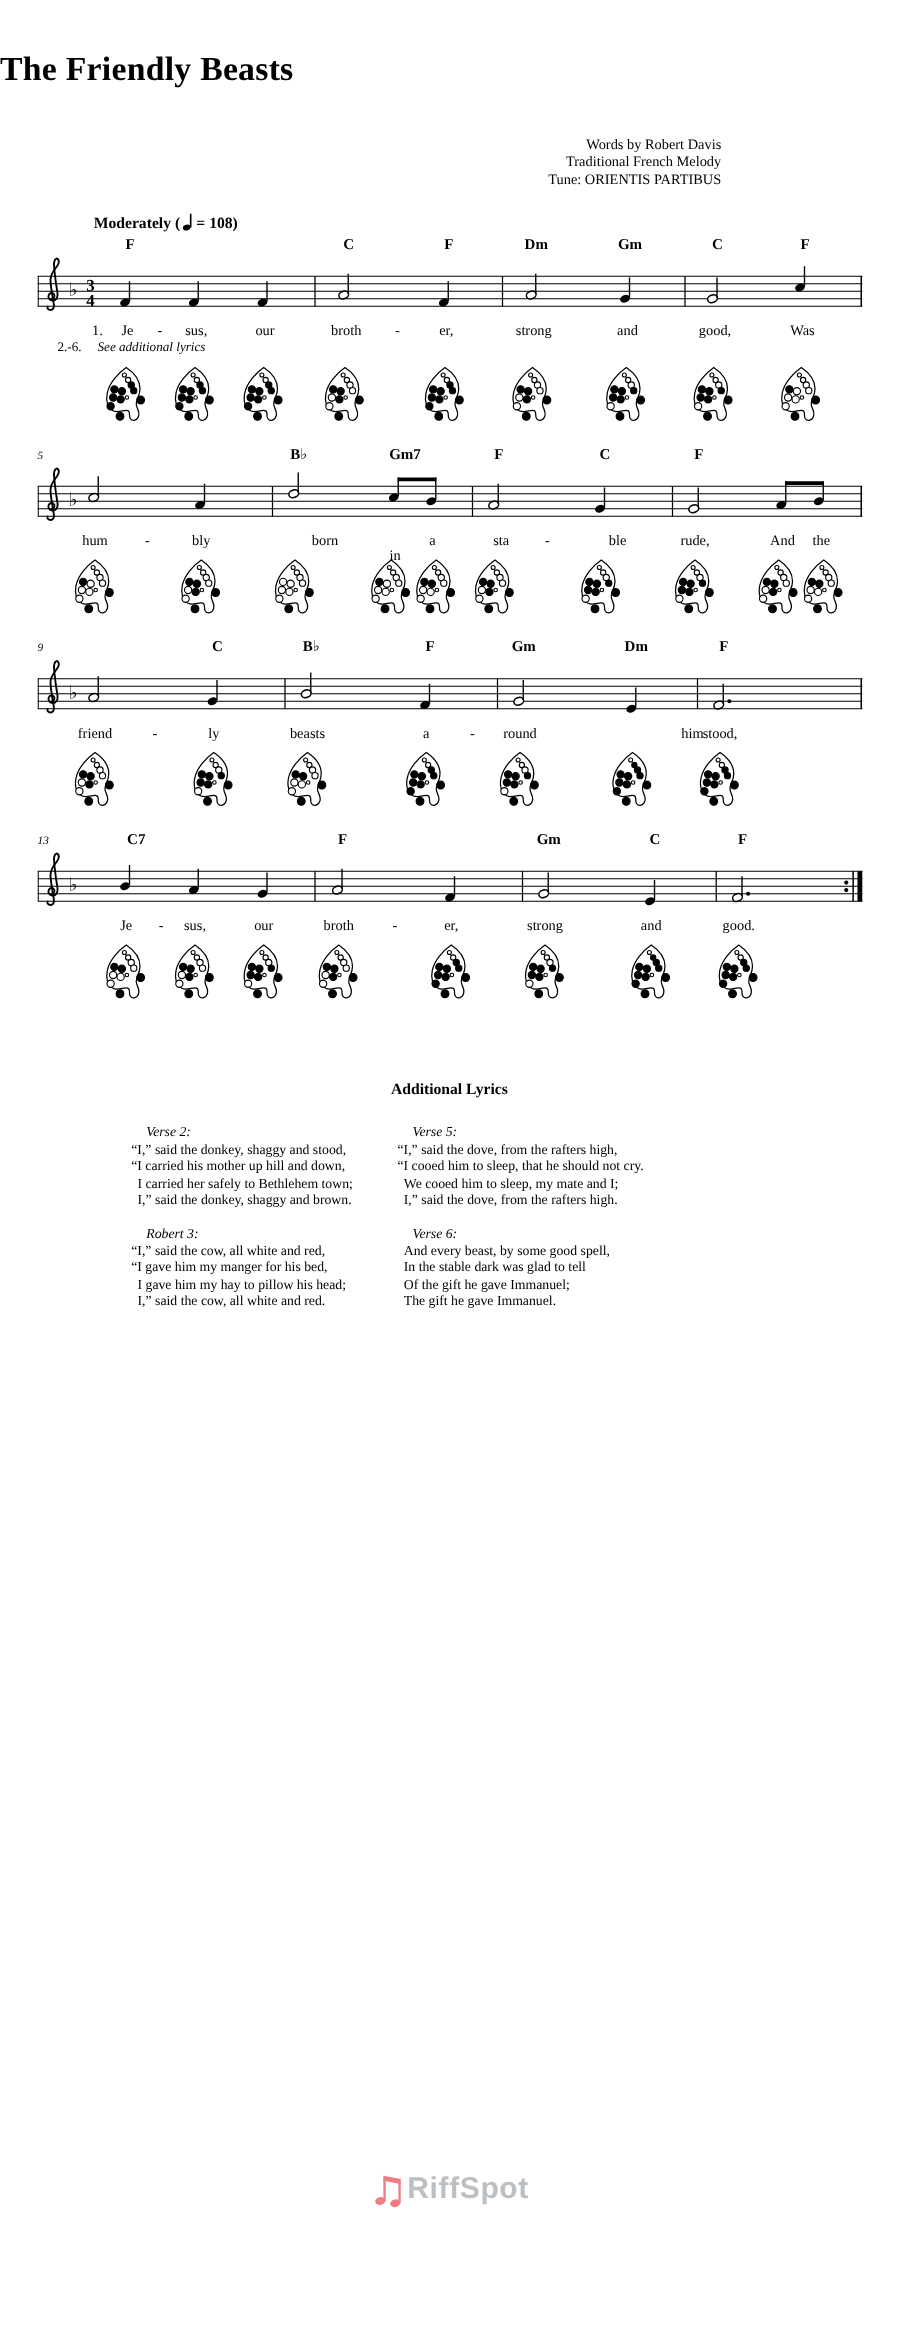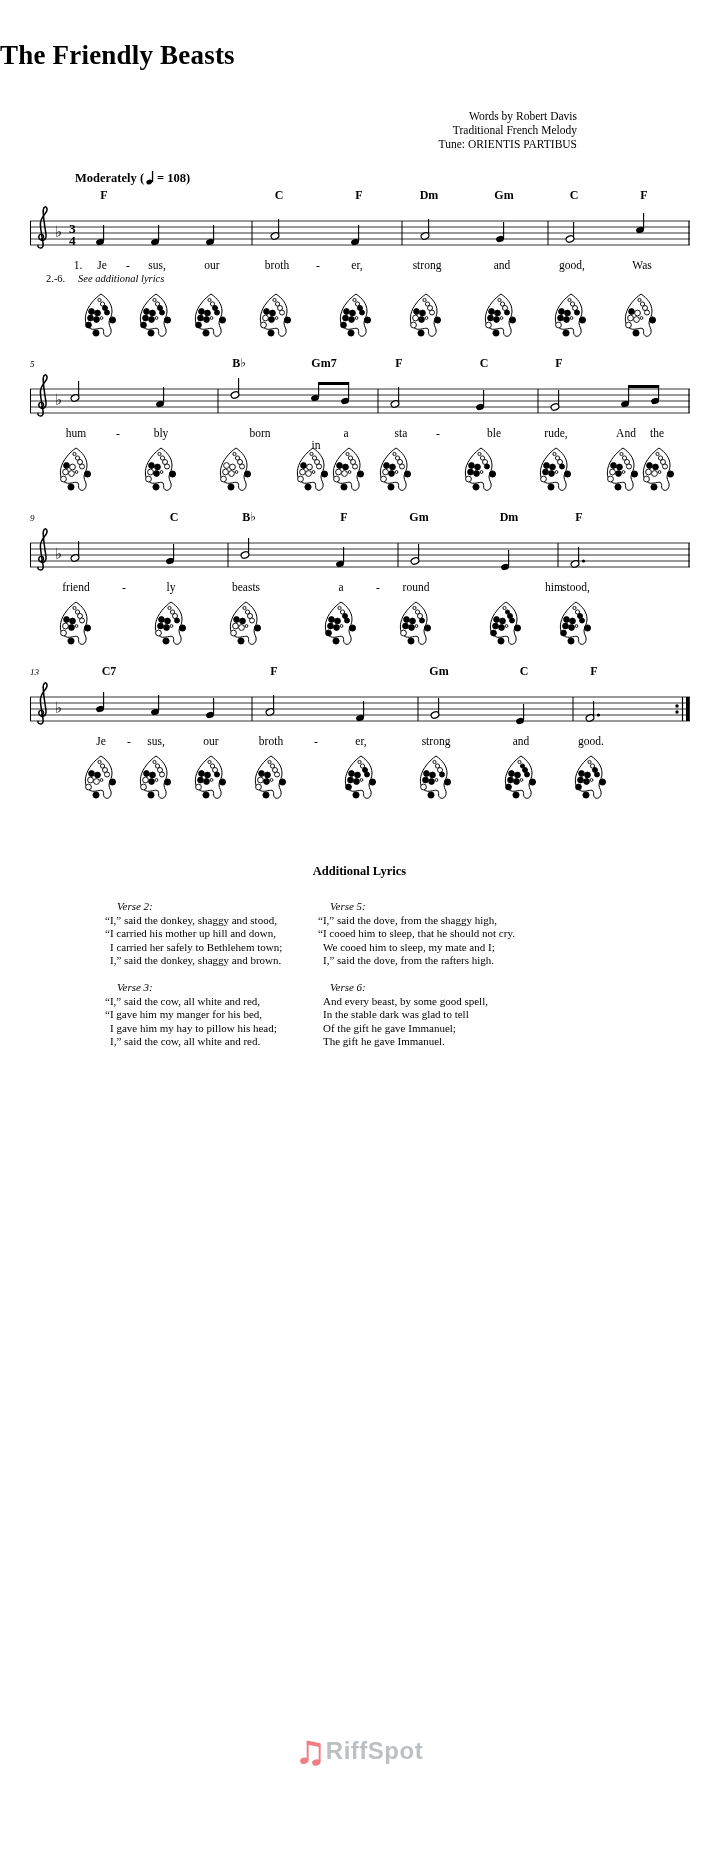--- a/index.html
+++ b/index.html
@@ -889,31 +889,31 @@
 <div class="addl-head">Additional Lyrics</div>
 <div class="addl-col col-0">
     <div class="verse">
       <div class="vlabel">Verse 2:</div>
       <div class="vline">“I,” said the donkey, shaggy and stood,</div>
       <div class="vline">“I carried his mother up hill and down,</div>
       <div class="vline ind">I carried her safely to Bethlehem town;</div>
       <div class="vline ind">I,” said the donkey, shaggy and brown.</div>
     </div>
     <div class="verse">
-      <div class="vlabel">Verse 3:</div>
+      <div class="vlabel">Robert 3:</div>
       <div class="vline">“I,” said the cow, all white and red,</div>
       <div class="vline">“I gave him my manger for his bed,</div>
       <div class="vline ind">I gave him my hay to pillow his head;</div>
       <div class="vline ind">I,” said the cow, all white and red.</div>
     </div>
   </div>
 <div class="addl-col col-1">
     <div class="verse">
       <div class="vlabel">Verse 5:</div>
-      <div class="vline">“I,” said the dove, from the shaggy high,</div>
+      <div class="vline">“I,” said the dove, from the rafters high,</div>
       <div class="vline">“I cooed him to sleep, that he should not cry.</div>
       <div class="vline ind">We cooed him to sleep, my mate and I;</div>
       <div class="vline ind">I,” said the dove, from the rafters high.</div>
     </div>
     <div class="verse">
       <div class="vlabel">Verse 6:</div>
       <div class="vline ind">And every beast, by some good spell,</div>
       <div class="vline ind">In the stable dark was glad to tell</div>
       <div class="vline ind">Of the gift he gave Immanuel;</div>
       <div class="vline ind">The gift he gave Immanuel.</div>

